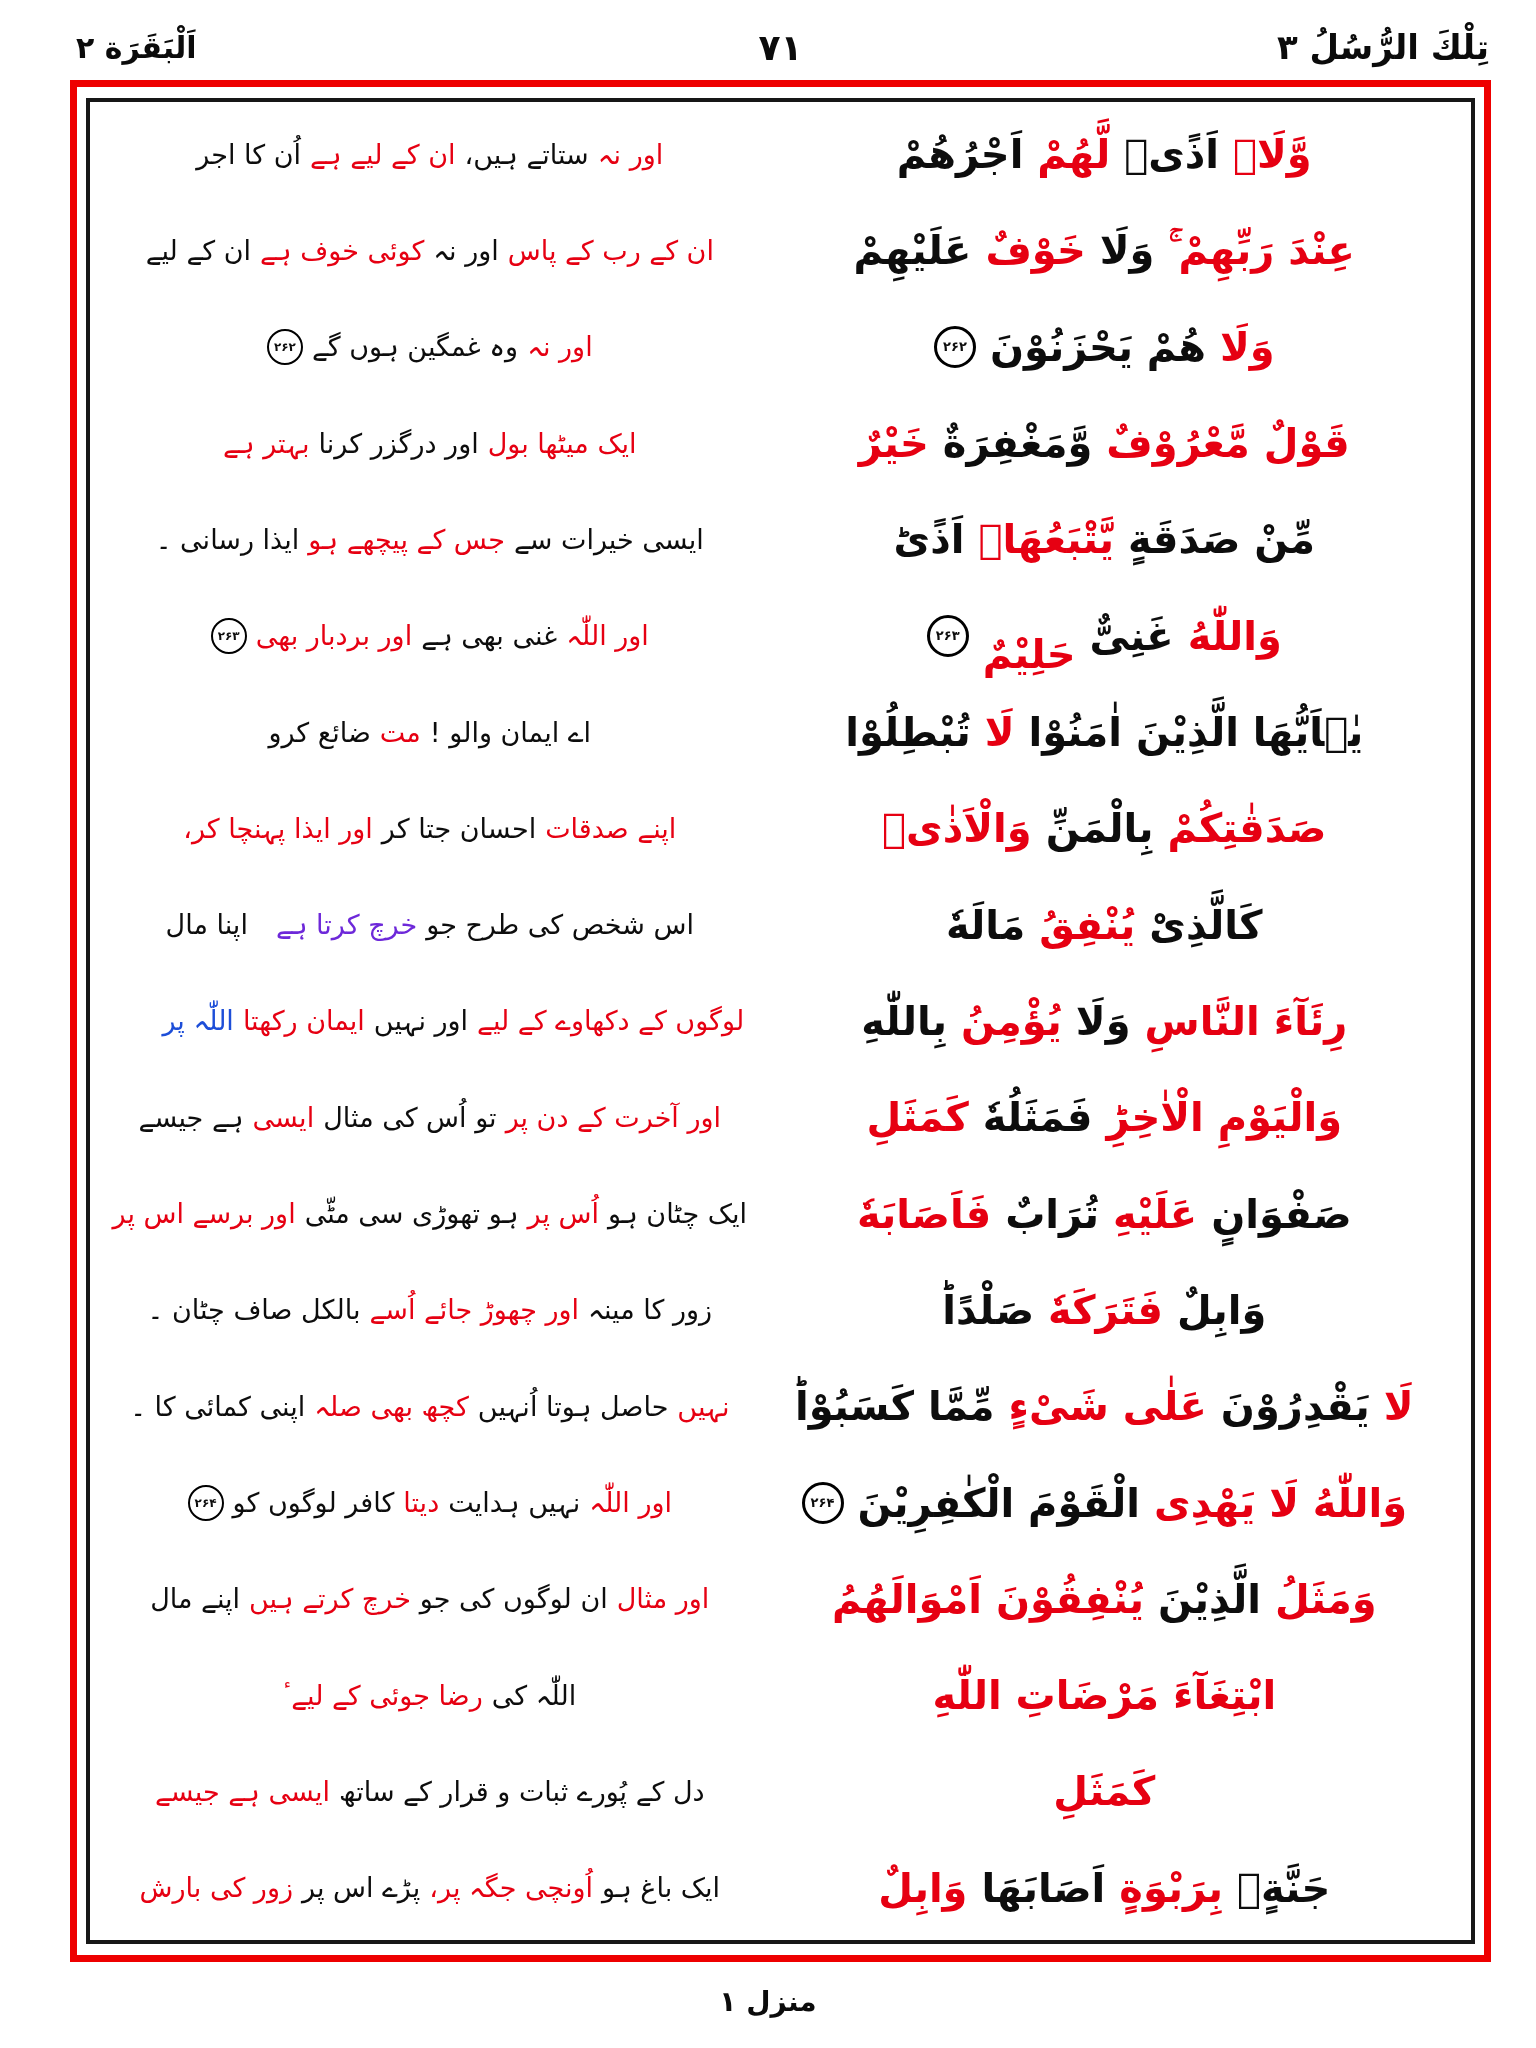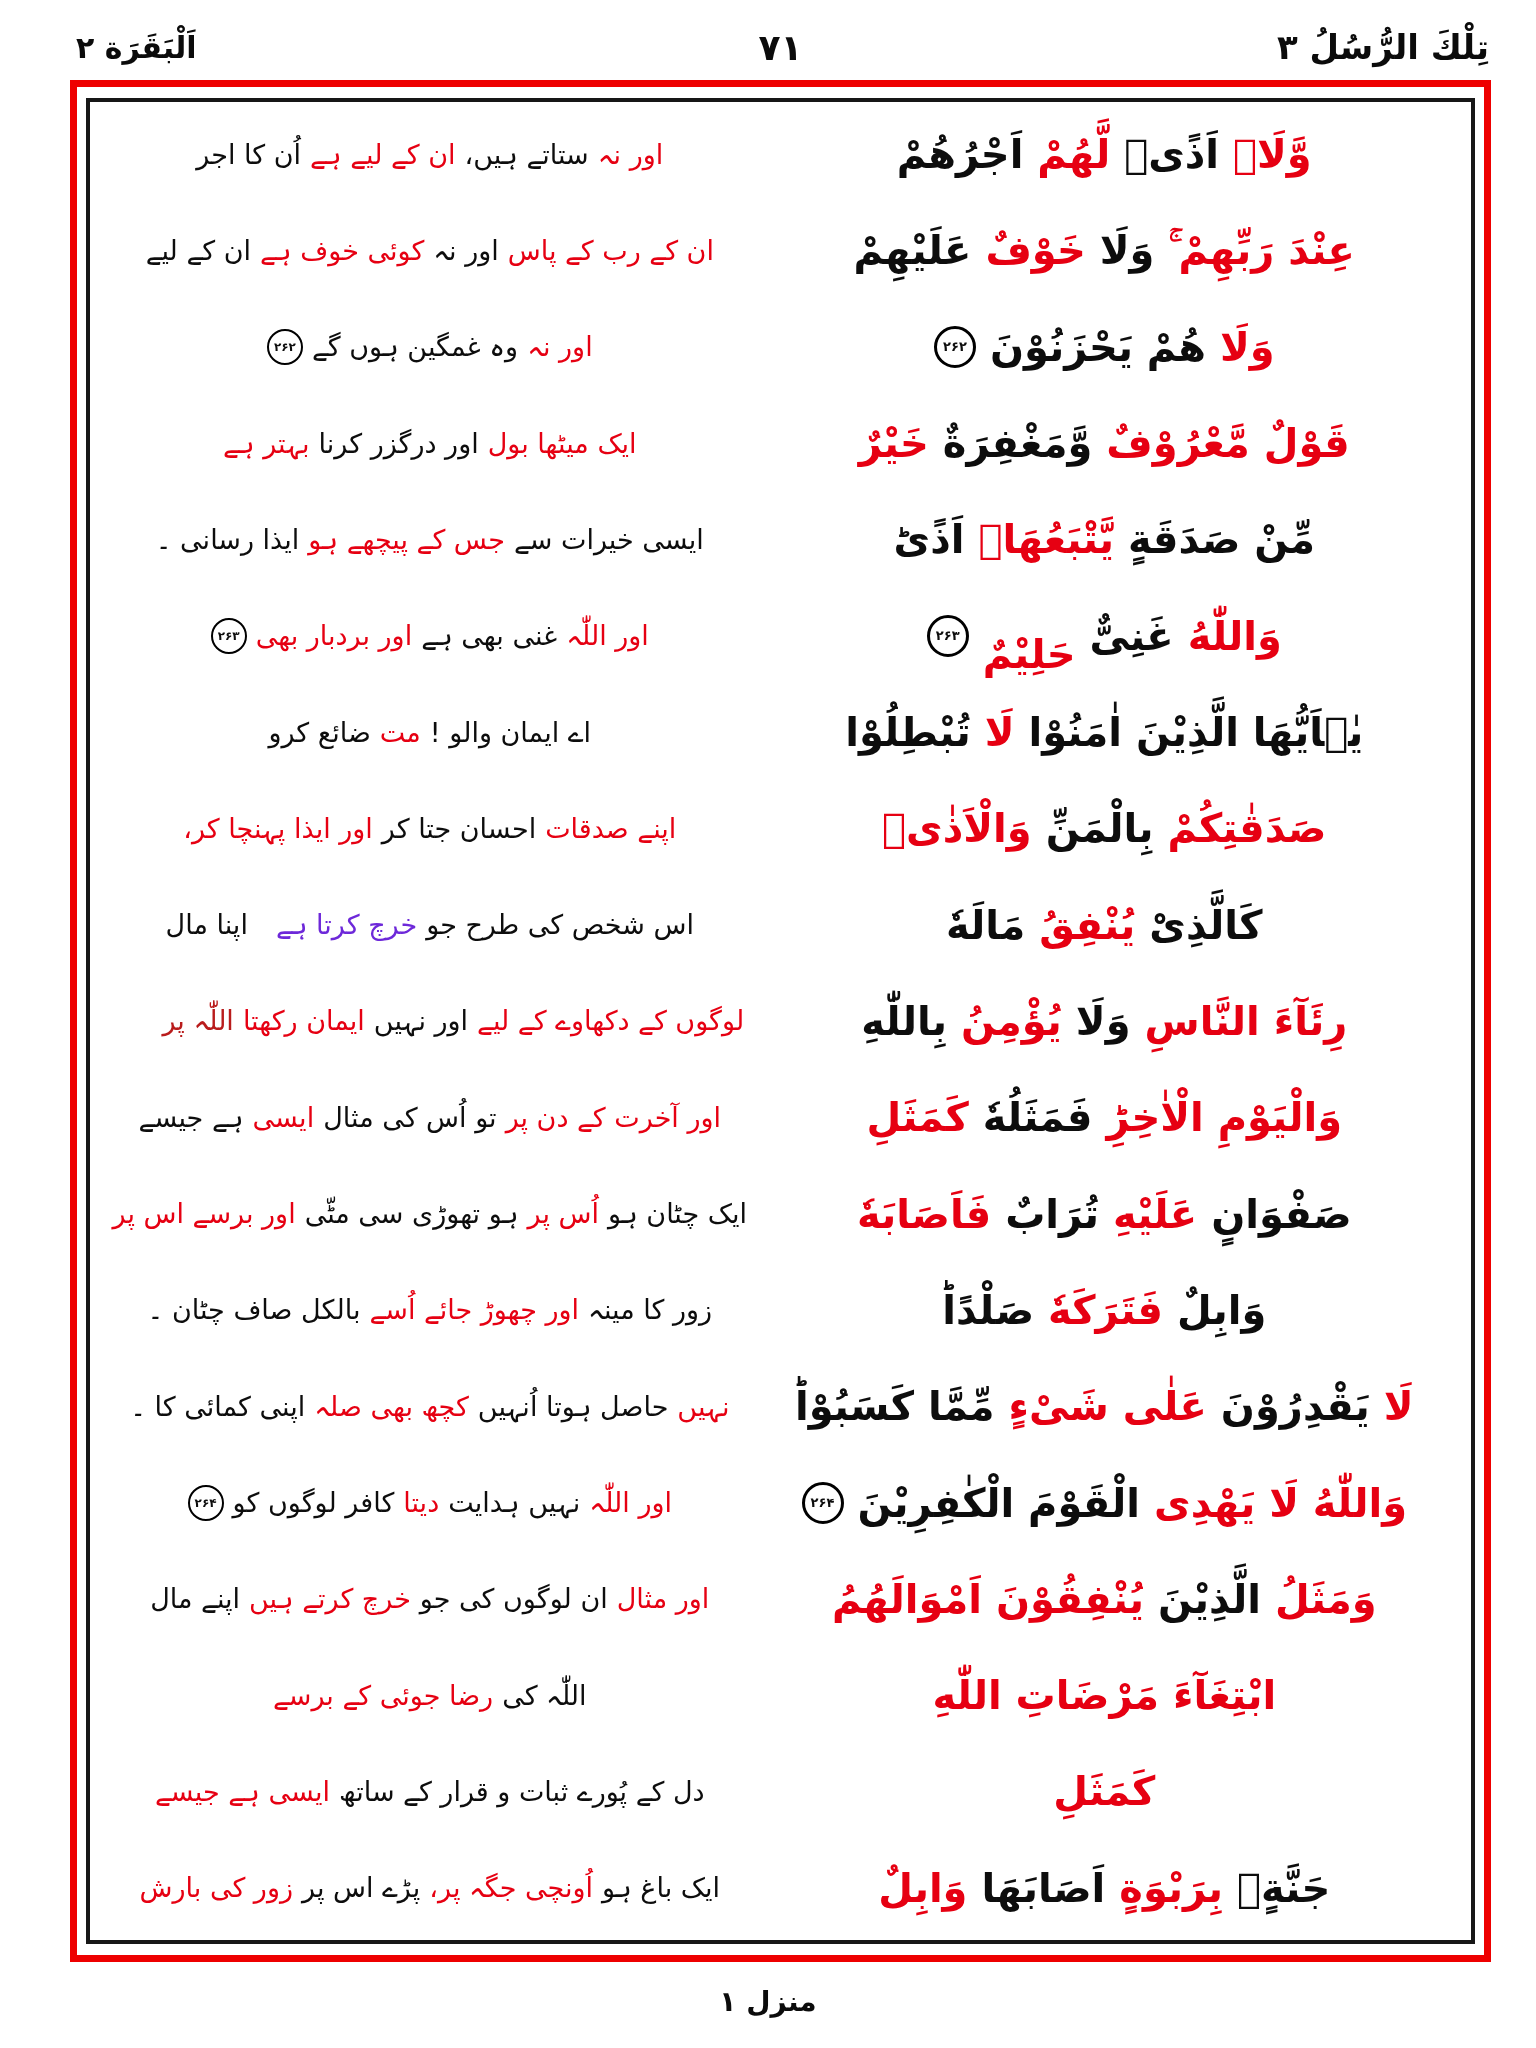--- a/index.html
+++ b/index.html
@@ -182,21 +182,21 @@
             <div class="cell ar" lang="ar">
               <span class="seg" style="color: rgb(230, 0, 18);">رِئَآءَ النَّاسِ</span>
               <span class="seg" style="color: rgb(13, 13, 13);">وَلَا</span>
               <span class="seg" style="color: rgb(230, 0, 18);">يُؤْمِنُ</span>
               <span class="seg" style="color: rgb(13, 13, 13);">بِاللّٰهِ</span>
             </div>
             <div class="cell ur" lang="ur">
               <span class="seg" style="color: rgb(230, 0, 18);">لوگوں کے دکھاوے کے لیے</span>
               <span class="seg" style="color: rgb(13, 13, 13);">اور نہیں</span>
               <span class="seg" style="color: rgb(230, 0, 18);">ایمان رکھتا</span>
-              <span class="seg" style="color: #b91c1c; margin-left: 47px;">اللّٰہ پر</span>
+              <span class="seg" style="color: #1d4ed8; margin-left: 47px;">اللّٰہ پر</span>
             </div>
           </div>
           <div class="row">
             <div class="cell ar" lang="ar">
               <span class="seg" style="color: rgb(230, 0, 18);">وَالْيَوْمِ الْاٰخِرِؕ</span>
               <span class="seg" style="color: rgb(13, 13, 13);">فَمَثَلُهٗ</span>
               <span class="seg" style="color: rgb(230, 0, 18);">كَمَثَلِ</span>
             </div>
             <div class="cell ur" lang="ur">
               <span class="seg" style="color: rgb(230, 0, 18);">اور آخرت کے دن پر</span>
@@ -271,21 +271,21 @@
               <span class="seg" style="color: rgb(230, 0, 18);">خرچ کرتے ہیں</span>
               <span class="seg" style="color: rgb(13, 13, 13);">اپنے مال</span>
             </div>
           </div>
           <div class="row">
             <div class="cell ar" lang="ar">
               <span class="seg" style="color: rgb(230, 0, 18);">ابْتِغَآءَ مَرْضَاتِ اللّٰهِ</span>
             </div>
             <div class="cell ur" lang="ur">
               <span class="seg" style="color: rgb(13, 13, 13);">اللّٰہ کی</span>
-              <span class="seg" style="color: rgb(230, 0, 18);">رضا جوئی کے برسے</span>
+              <span class="seg" style="color: rgb(230, 0, 18);">رضا جوئی کے لیےٴ</span>
             </div>
           </div>
           <div class="row">
             <div class="cell ar" lang="ar">
               <span class="seg" style="color: rgb(230, 0, 18);">كَمَثَلِ</span>
             </div>
             <div class="cell ur" lang="ur">
               <span class="seg" style="color: rgb(13, 13, 13);">دل کے پُورے ثبات و قرار کے ساتھ</span>
               <span class="seg" style="color: rgb(230, 0, 18);">ایسی ہے جیسے</span>
             </div>

